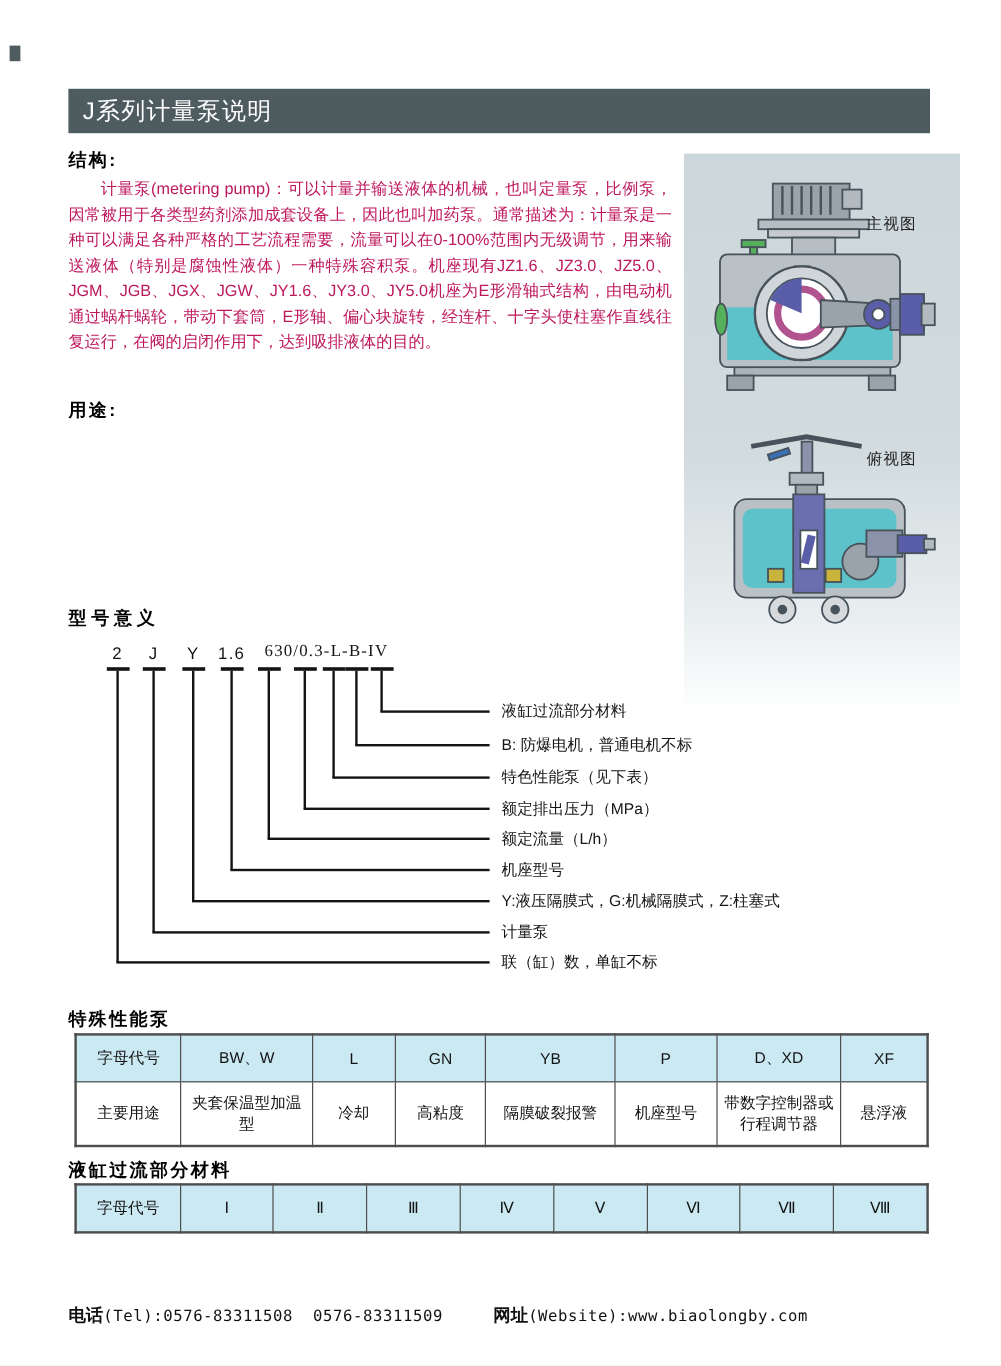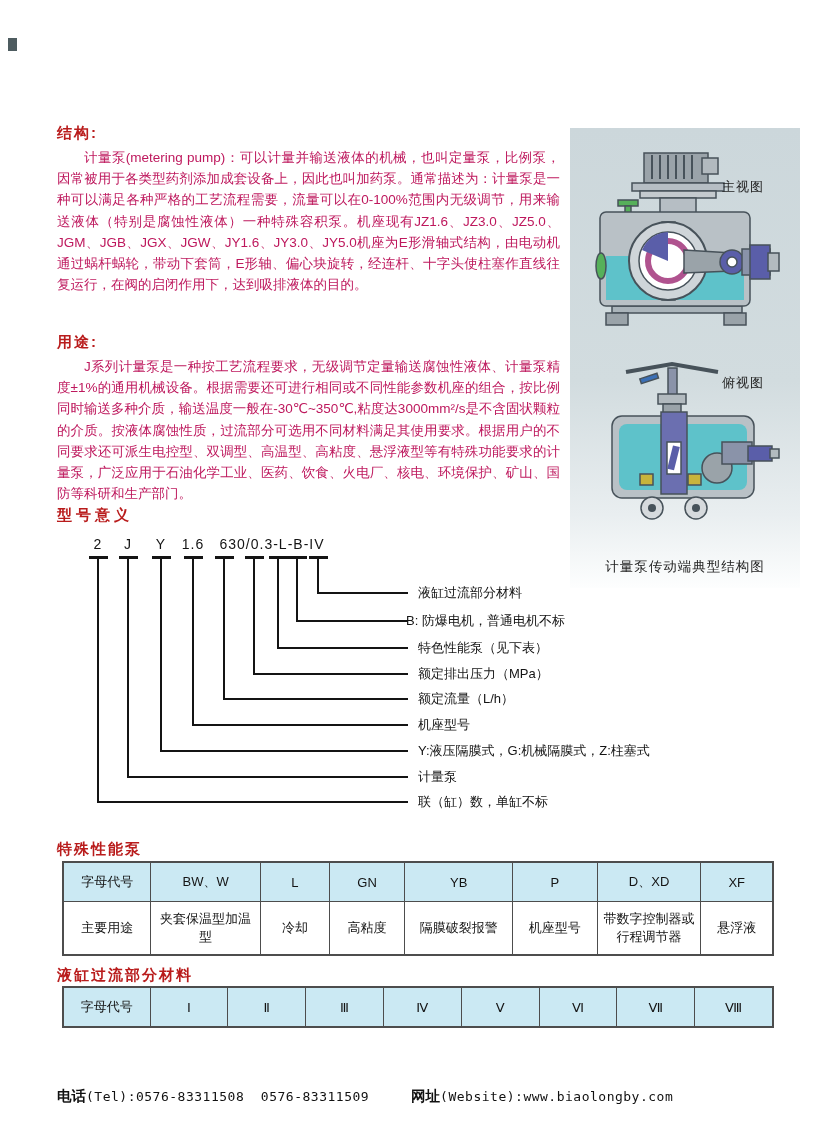--- a/index.html
+++ b/index.html
@@ -3,21 +3,21 @@
 <meta charset="utf-8">
 <style>
   html,body{margin:0;padding:0;background:#fff;}
   .page{position:relative;width:834px;height:1138px;background:#fff;overflow:hidden;
         font-family:"Liberation Sans","DejaVu Sans",sans-serif;color:#1a1a1a;
         border-right:1px solid #e0e0e0;border-bottom:1px solid #ececec;}
   .corner-mark{position:absolute;left:8px;top:38px;width:9px;height:13px;background:#4e5c60;}
   .header-bar{position:absolute;left:57px;top:74px;width:718px;height:37px;background:#4e5c60;
               display:flex;align-items:center;}
   .header-bar span{color:#fff;font-size:20px;padding-left:12px;letter-spacing:1px;}
-  .sec{position:absolute;margin:0;font-size:15px;font-weight:bold;color:#b91c1c;letter-spacing:2px;}
+  .sec{position:absolute;margin:0;font-size:15px;font-weight:bold;color:#000000;letter-spacing:2px;}
   .structure-h{left:57px;top:124px;}
   .usage-h{left:57px;top:333px;}
   .model-h{left:57px;top:506px;letter-spacing:4px;}
   .t1-h{left:57px;top:840px;}
   .t2-h{left:57px;top:966px;}
   .para{position:absolute;margin:0;width:503px;font-size:13.5px;line-height:21.2px;
         text-align:justify;text-indent:2em;color:#be185d;}
   .structure-p{left:57px;top:147px;}
   .usage-p{left:57px;top:356px;}
   
@@ -55,42 +55,44 @@
   .footer .num{font-family:"DejaVu Sans Mono","Liberation Mono",monospace;font-size:13px;letter-spacing:0.5px;}
   .footer .gap{display:inline-block;width:42px;}
 </style>
 </head>
 <body>
 
 <div class="page">
 
   <div class="corner-mark"></div>
 
+  <div class="header-bar">
+    <span>J系列计量泵说明</span>
+  </div>
 
   <h2 class="sec structure-h">结构:</h2>
   <p class="para structure-p">计量泵(metering pump)：可以计量并输送液体的机械，也叫定量泵，比例泵，因常被用于各类型药剂添加成套设备上，因此也叫加药泵。通常描述为：计量泵是一种可以满足各种严格的工艺流程需要，流量可以在0-100%范围内无级调节，用来输送液体（特别是腐蚀性液体）一种特殊容积泵。机座现有JZ1.6、JZ3.0、JZ5.0、JGM、JGB、JGX、JGW、JY1.6、JY3.0、JY5.0机座为E形滑轴式结构，由电动机通过蜗杆蜗轮，带动下套筒，E形轴、偏心块旋转，经连杆、十字头使柱塞作直线往复运行，在阀的启闭作用下，达到吸排液体的目的。</p>
 
   <h2 class="sec usage-h">用途:</h2>
-  <p class="para usage-p">J系列计量泵是一种按工艺流程要求，无级调节定量输送腐蚀性液体、计量泵精度±1%的通用机械设备。根据需要还可进行相同或不同性能参数机座的组合，按比例同时输送多种介质，输送温度一般在-30℃~350℃,粘度达3000mm²/s是不含固状颗粒的介质。按液体腐蚀性质，过流部分可选用不同材料满足其使用要求。根据用户的不同要求还可派生电控型、双调型、高温型、高粘度、悬浮液型等有特殊功能要求的计量泵，广泛应用于石油化学工业、医药、饮食、火电厂、核电、环境保护、矿山、国防等科研和生产部门。</p>
 
   <h2 class="sec model-h">型号意义</h2>
   <div class="diagram">
       <div class="dg-tok" style="left: 98px; top: 536px;">2</div>
       <div class="dg-tok" style="left: 128px; top: 536px;">J</div>
       <div class="dg-tok" style="left: 161px; top: 536px;">Y</div>
       <div class="dg-tok" style="left: 193px; top: 536px;">1.6</div>
-      <div class="dg-tok" style="left: 272px; top: 536px;">630/0.3-L-B-IV</div>
+      <div class="dg-tok" style="left: 272px; top: 536px; font-family: Liberation Serif, serif;">630/0.3-L-B-IV</div>
       <div class="dg-tick" style="left: 308.5px; top: 556px; width: 19px; height: 3px;"></div>
       <div class="dg-v" style="left: 317px; top: 559px; width: 2px; height: 34px;"></div>
       <div class="dg-h" style="left: 317px; top: 592px; width: 91px; height: 2px;"></div>
       <div class="dg-label" style="left: 418px; top: 585px;">液缸过流部分材料</div>
       <div class="dg-tick" style="left: 287.5px; top: 556px; width: 19px; height: 3px;"></div>
       <div class="dg-v" style="left: 296px; top: 559px; width: 2px; height: 62px;"></div>
       <div class="dg-h" style="left: 296px; top: 620px; width: 112px; height: 2px;"></div>
-      <div class="dg-label" style="left: 406px; top: 613px;">B: 防爆电机，普通电机不标</div>
+      <div class="dg-label" style="left: 418px; top: 613px;">B: 防爆电机，普通电机不标</div>
       <div class="dg-tick" style="left: 268.5px; top: 556px; width: 19px; height: 3px;"></div>
       <div class="dg-v" style="left: 277px; top: 559px; width: 2px; height: 89px;"></div>
       <div class="dg-h" style="left: 277px; top: 647px; width: 131px; height: 2px;"></div>
       <div class="dg-label" style="left: 418px; top: 640px;">特色性能泵（见下表）</div>
       <div class="dg-tick" style="left: 244.5px; top: 556px; width: 19px; height: 3px;"></div>
       <div class="dg-v" style="left: 253px; top: 559px; width: 2px; height: 115px;"></div>
       <div class="dg-h" style="left: 253px; top: 673px; width: 155px; height: 2px;"></div>
       <div class="dg-label" style="left: 418px; top: 666px;">额定排出压力（MPa）</div>
       <div class="dg-tick" style="left: 214.5px; top: 556px; width: 19px; height: 3px;"></div>
       <div class="dg-v" style="left: 223px; top: 559px; width: 2px; height: 140px;"></div>
@@ -165,21 +167,20 @@
         <rect x="166" y="90" width="24" height="15" fill="#5a5ea9"></rect>
         <rect x="188" y="93" width="9" height="9" fill="#b2babf"></rect>
         <circle cx="70" cy="152" r="11" fill="#d6dadd"></circle>
         <circle cx="114" cy="152" r="11" fill="#d6dadd"></circle>
         <circle cx="70" cy="152" r="4" fill="#47525a" stroke="none"></circle>
         <circle cx="114" cy="152" r="4" fill="#47525a" stroke="none"></circle>
       </g>
     </svg>
     <span class="fig-label top-label">俯视图</span>
 
-    <div class="fig-caption">计量泵传动端典型结构图</div>
   </div>
 
   <h2 class="sec t1-h">特殊性能泵</h2>
   <div class="tbl t1">
       <table>
         <tbody>
           <tr>
             <th style="width: 12.3%;">字母代号</th>
             <th style="width: 15.7%;">BW、W</th>
             <th style="width: 9.5%;">L</th>

